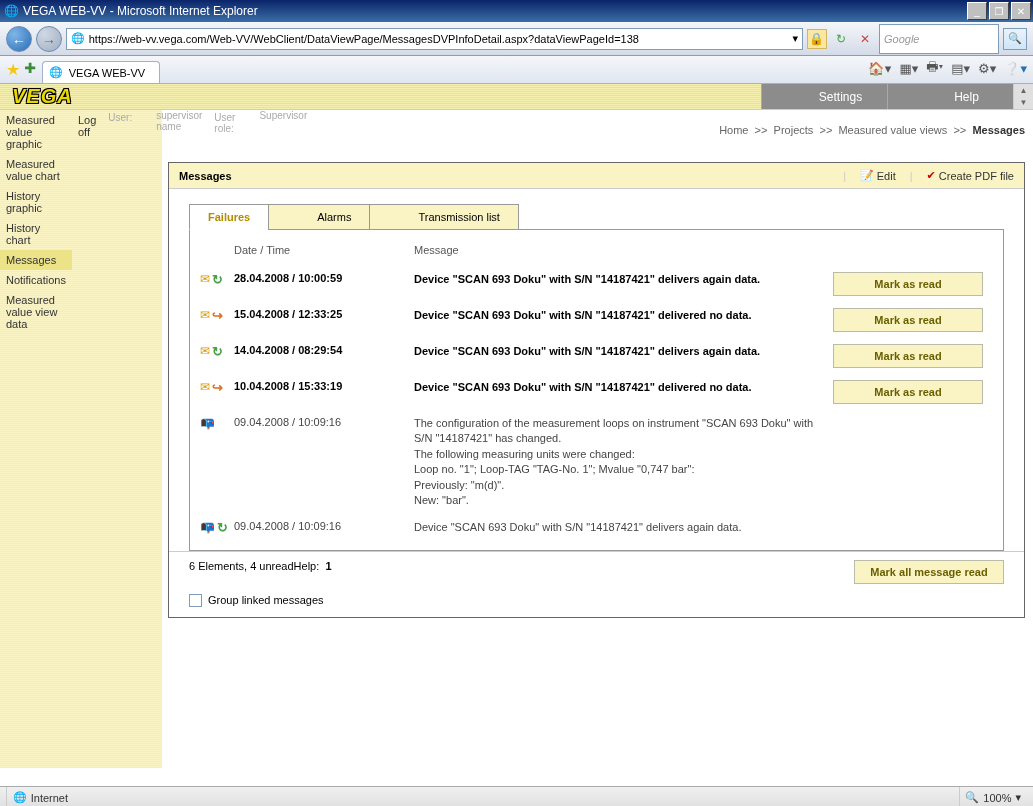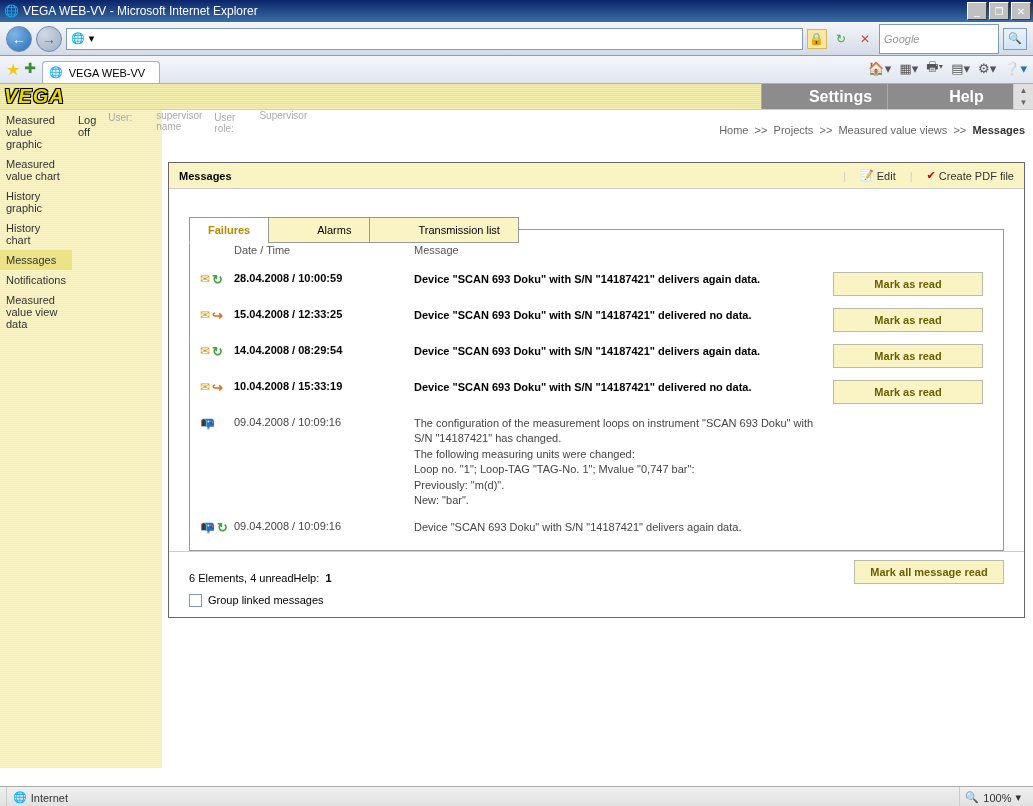--- a/index.html
+++ b/index.html
@@ -26,23 +26,23 @@
 .fav-icons { display:flex; gap:4px; padding-bottom:4px; }
 .star { color:#f5c518; font-size:16px; }
 .plus { color:#3b8c3b; font-size:14px; }
 .page-tab { background:#fff; border:1px solid #a3b0c5; border-bottom:none; padding:4px 14px 4px 6px; display:flex; align-items:center; gap:6px; font-size:11px; border-radius:4px 4px 0 0; }
 .tool-icons { margin-left:auto; display:flex; gap:8px; padding-bottom:4px; align-items:center; }
 .tool-icons .ti { color:#555; font-size:13px; display:flex; align-items:center; gap:1px; }
 
 
 .content-wrap { height: 724px; overflow:hidden; background:#fff; position:relative; }
 .vega-header { height: 26px; background: repeating-linear-gradient(#f5efb0, #f5efb0 1px, #ece388 1px, #ece388 2px); display:flex; align-items:center; border-bottom:1px solid #ccc; }
-.vega-logo { font-family: Arial Black, sans-serif; font-size:20px; font-weight:900; color:#e8d800; text-shadow: -1px -1px 0 #000, 1px -1px 0 #000, -1px 1px 0 #000, 1px 1px 0 #000; letter-spacing:1px; padding-left:4px; font-style:italic; }
+.vega-logo { font-family: Arial Black, sans-serif; font-size:20px; font-weight:900; color:#e8d800; text-shadow: -1px -1px 0 #000, 1px -1px 0 #000, -1px 1px 0 #000, 1px 1px 0 #000; letter-spacing:1px; padding-left:12px; font-style:italic; }
 .header-right { margin-left:auto; display:flex; height:100%; }
-.hdr-btn { background:#8c8c8c; color:#fff; width:126px; display:flex; align-items:center; justify-content:center; font-size:16px; font-weight:bold; border-left:1px solid #aaa;padding-left:32px; }
+.hdr-btn { background:#8c8c8c; color:#fff; width:126px; display:flex; align-items:center; justify-content:center; font-size:12px; font-weight:normal; border-left:1px solid #aaa;padding-left:32px; }
 .hdr-scroll { width:20px; background:#e0e0e0; border-left:1px solid #ccc; display:flex; flex-direction:column; }
 .hdr-scroll div { flex:1; display:flex; align-items:center; justify-content:center; font-size:8px; color:#666; }
 
 .main-layout { display:flex; height: calc(100% - 26px - 40px); }
 .sidebar { width:162px; background: repeating-linear-gradient(#faf4c5, #faf4c5 1px, #f5efb0 1px, #f5efb0 2px); display:flex; flex-direction:row; }
 .sidebar-spacer { height:40px; }
 .side-item { padding:4px 6px; font-size:11px; color:#333; cursor:pointer; }
 .side-item.active { background:#ece388; font-weight:normal; }
 .side-gap { flex:1; }
 .side-logoff { padding:4px 6px; font-size:11px; color:#333; margin-bottom:20px; }
@@ -61,42 +61,42 @@
 .info-val { font-weight:bold; font-size:12px; color:#333; }
 
 .msg-panel { border:1px solid #666; border-top:none; margin-top:10px; }
 .msg-panel { border-top:1px solid #666; }
 .msg-header { background:#faf4c5; padding:6px 10px; display:flex; align-items:center; border-bottom:1px solid #ccc; }
 .msg-header-title { font-weight:bold; font-size:11px; }
 .msg-actions { margin-left:auto; display:flex; gap:14px; font-size:11px; color:#333; align-items:center; }
 .msg-actions span { display:flex; align-items:center; gap:3px; cursor:pointer; }
 
 .tab-strip { display:flex; padding: 14px 0 0 20px; background:#fff; }
-.ctab { padding:6px 18px; border:1px solid #999; background:#faf4c5; font-size:11px; position:relative; top:14px; cursor:pointer; }
+.ctab { padding:6px 18px; border:1px solid #999; background:#faf4c5; font-size:11px; position:relative; top:1px; cursor:pointer; }
 .ctab.active { background:#fff; border-bottom:1px solid #fff; font-weight:bold; color:#b58b00; }
 .ctab + .ctab { margin-left:-1px;padding-left:48px; }
 
 .tab-body { border:1px solid #999; margin:0 20px 0 20px; padding:10px 0 8px 0; background:#fff; }
 .list-hdr { display:flex; padding:4px 10px 10px 10px; font-size:11px; color:#555; }
 .col-icon { width:34px; }
 .col-date { width:180px; }
 .col-msg { flex:1; }
 .col-act { width:160px; }
 
 .msg-row { display:flex; padding:6px 10px; font-size:11px; align-items:flex-start; }
 .msg-row .col-icon { display:flex; gap:2px; }
 .msg-row.unread .col-date, .msg-row.unread .col-msg { font-weight:bold; color:#000; }
 .msg-row .col-msg { color:#444; padding-right:10px; line-height:1.4; }
 .msg-row .col-date { color:#444; }
 .mark-btn { background:#faf4c5; border:1px solid #bba; padding:5px 0; width:150px; text-align:center; font-size:11px; font-weight:bold; color:#6a5f00; cursor:pointer; }
 .env-closed { color:#d99a00; font-size:12px; }
 .env-open { color:#d99a00; font-size:12px; }
 .arrow-green { color:#48a048; font-size:13px; font-weight:bold; }
 .arrow-orange { color:#e07020; font-size:13px; font-weight:bold; }
-.footer-wrap { position:relative; display:flex; align-items:flex-end; padding:8px 20px 4px 20px; border-top:1px solid #ccc; }
+.footer-wrap { position:relative; display:flex; align-items:flex-start; padding:8px 20px 4px 20px; border-top:1px solid #ccc; }
 .grp-row { padding:6px 20px 10px 20px; display:flex; align-items:center; gap:6px; font-size:11px; }
 .chk { width:13px; height:13px; border:1px solid #7f9db9; background:#fff; }
 
 
 .statusbar { position:absolute; bottom:0; left:0; right:0; height:22px; background:linear-gradient(#f0f0f0,#e0e0e0); border-top:1px solid #aaa; display:flex; align-items:center; font-size:11px; padding:0 6px; gap:10px; color:#333; }
 .statusbar .sect { display:flex; align-items:center; gap:4px; padding:0 6px; border-left:1px solid #ccc; height:100%; }
 .statusbar .left { flex:1; }
 .zoom { margin-left:auto; }
 
 .divider { color:#ccc; }
@@ -114,20 +114,21 @@
     <div class="titlebar-btn">❐</div>
     <div class="titlebar-btn">✕</div>
   </div>
 </div>
 
 <div class="ie-toolbar">
   <div class="nav-btn">←</div>
   <div class="nav-btn fwd">→</div>
   <div class="url-bar">
     <span>🌐</span>
+    <input class="url-input" value="https://web-vv.vega.com/Web-VV/WebClient/DataViewPage/MessagesDVPInfoDetail.aspx?dataViewPageId=138" style="">
     <span>▾</span>
   </div>
   <div class="ie-icon" style="background:#fbe7a0;border:1px solid #d4b560;">🔒</div>
   <div class="ie-icon" style="color:#48a048;">↻</div>
   <div class="ie-icon" style="color:#c44;">✕</div>
   <div class="search-box">
     <span>Google</span>
   </div>
   <div class="search-btn">🔍</div>
 </div>

